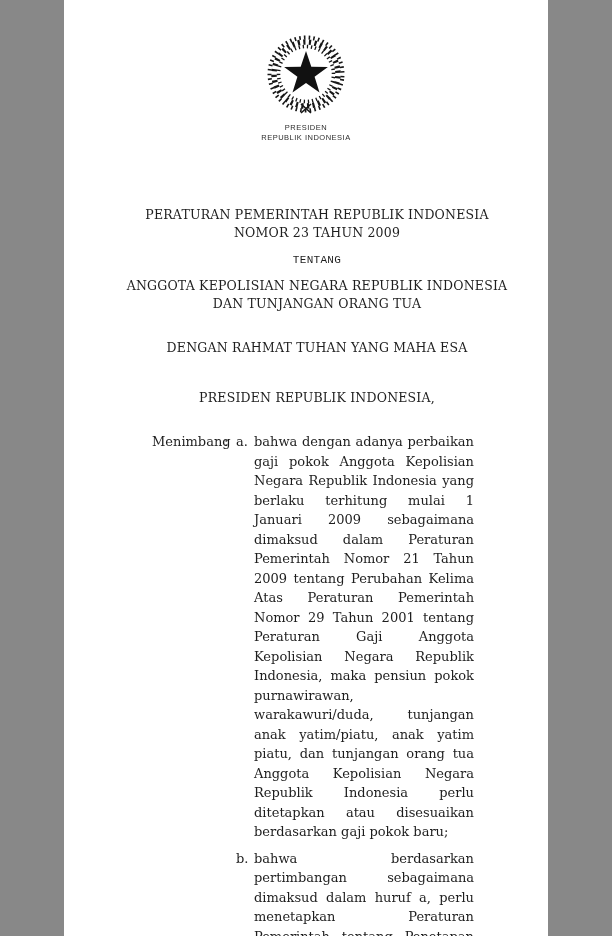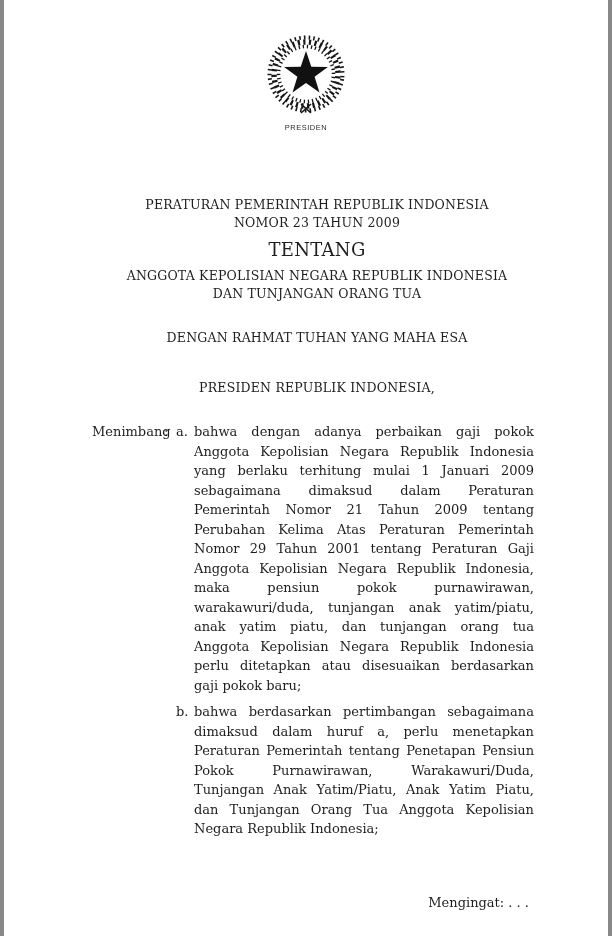--- a/index.html
+++ b/index.html
@@ -1,17 +1,17 @@
 <!DOCTYPE html>
 <html><head>
 <meta charset="utf-8">
 <style>
   html, body { margin: 0; padding: 0; background: #888; }
   .page {
-    width: 604px; height: 936px;
+    width: 484px; height: 936px;
     background: #ffffff;
     position: relative;
     margin: 0 auto;
     font-family: "DejaVu Serif", serif;
     color: #1e1e1e;
     overflow: hidden;
     box-sizing: border-box;
   }
 
   
@@ -22,21 +22,21 @@
     font-family: "Liberation Sans", sans-serif;
     font-size: 7.5px;
     line-height: 10px;
     letter-spacing: 0.5px;
     color: #2d2d2d;
   }
 
   
   .title-block { text-align: center; margin-top: 63px; padding-left: 22px; }
   .t-line { font-size: 12.5px; line-height: 18px; letter-spacing: 0.2px; }
-  .tentang { margin-top: 9px; font-size: 18px; line-height: 18px; letter-spacing: 0.3px; }
+  .tentang { margin-top: 9px; font-size: 11px; line-height: 18px; letter-spacing: 0.3px; font-family: Liberation Mono, monospace; }
   .subject { margin-top: 8px; }
   .subject-line { font-size: 12.5px; line-height: 17.5px; letter-spacing: 0.2px; }
   .invocation { margin-top: 27px; font-size: 12.5px; line-height: 17.5px; letter-spacing: 0.2px; text-align: center; }
   .authority  { margin-top: 32px; font-size: 12.5px; line-height: 17.5px; letter-spacing: 0.2px; }
 
   
   .clause {
     margin: 26px 74px 0 88px;
     display: grid;
     grid-template-columns: 72px 12px 1fr;
@@ -68,20 +68,21 @@
       <g fill="none" stroke="#171717">
         <circle cx="0" cy="0" r="36.5" stroke-width="4" stroke-dasharray="1.6 3.1" transform="rotate(8)"></circle>
         <circle cx="0" cy="0" r="32" stroke-width="5.5" stroke-dasharray="2.2 3.4" transform="rotate(-6)"></circle>
         <circle cx="0" cy="0" r="27.5" stroke-width="3.6" stroke-dasharray="1.3 2.8" transform="rotate(15)"></circle>
       </g>
       <polygon fill="#111111" points="0,-23 5.3,-7.3 21.9,-7.1 8.6,2.8 13.5,18.6 0,9 -13.5,18.6 -8.6,2.8 -21.9,-7.1 -5.3,-7.3"></polygon>
       <path d="M-5 30 L5 39 M5 30 L-5 39" stroke="#171717" stroke-width="1.6" fill="none"></path>
     </svg>
     <div class="emblem-caption">
       <div>PRESIDEN</div>
+      <div>REPUBLIK INDONESIA</div>
     </div>
   </div>
 
   <div class="title-block">
     <div class="t-line">PERATURAN PEMERINTAH REPUBLIK INDONESIA</div>
     <div class="t-line">NOMOR 23 TAHUN 2009</div>
     <div class="tentang">TENTANG</div>
     <div class="subject">
       <div class="subject-line">ANGGOTA KEPOLISIAN NEGARA REPUBLIK INDONESIA</div>
       <div class="subject-line">DAN TUNJANGAN ORANG TUA</div>

